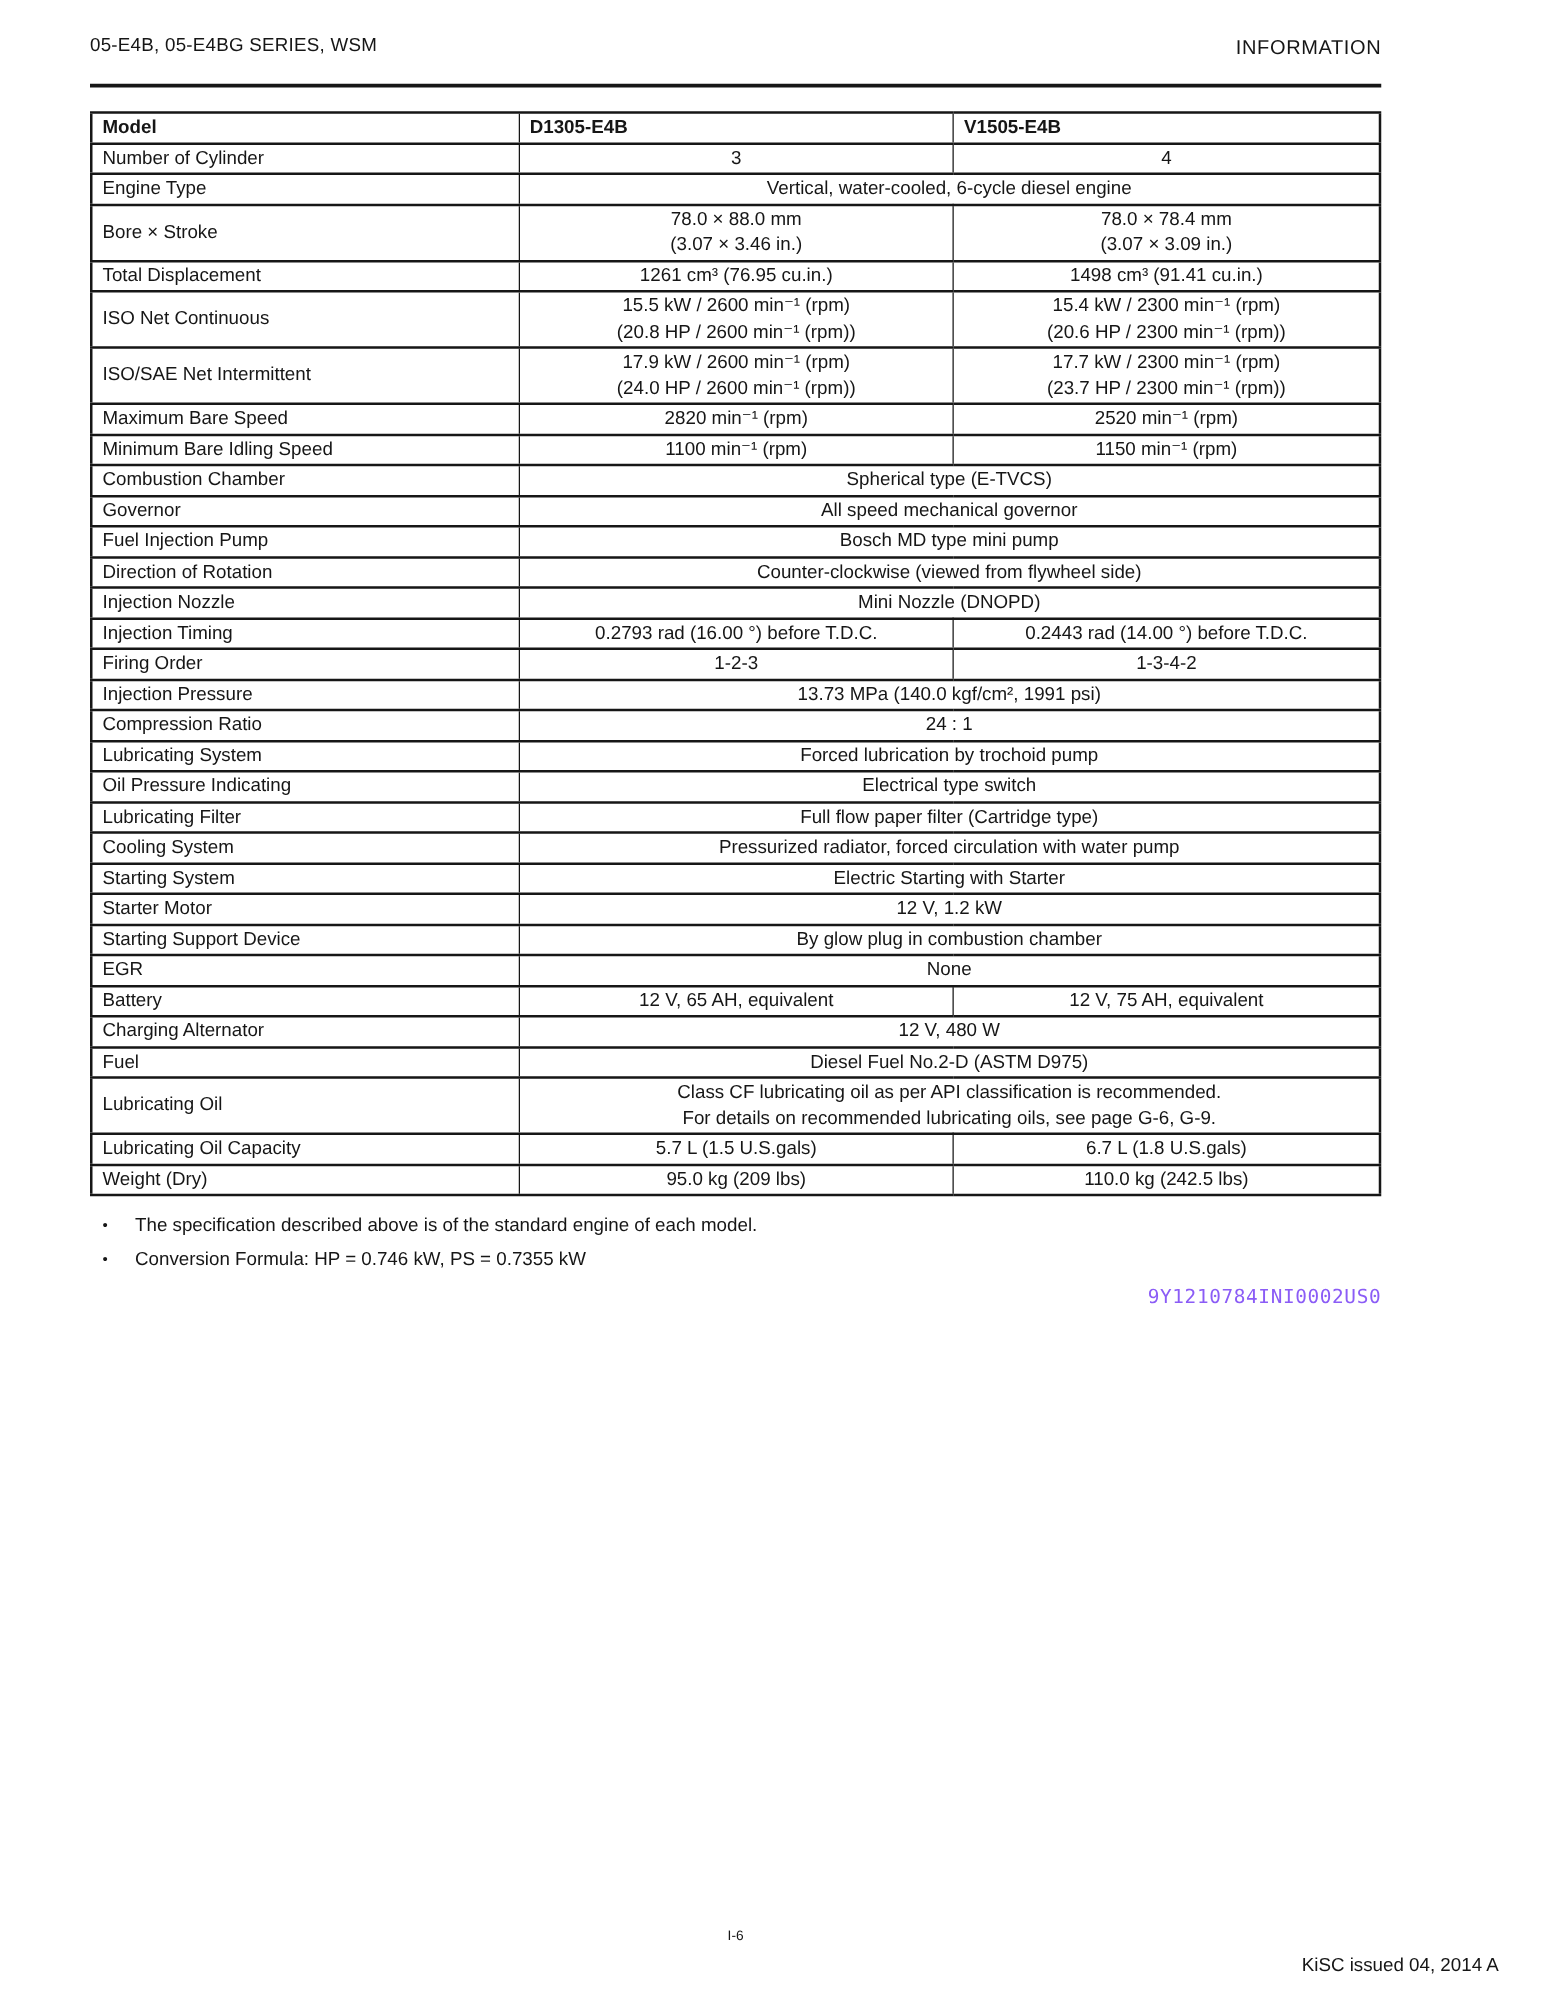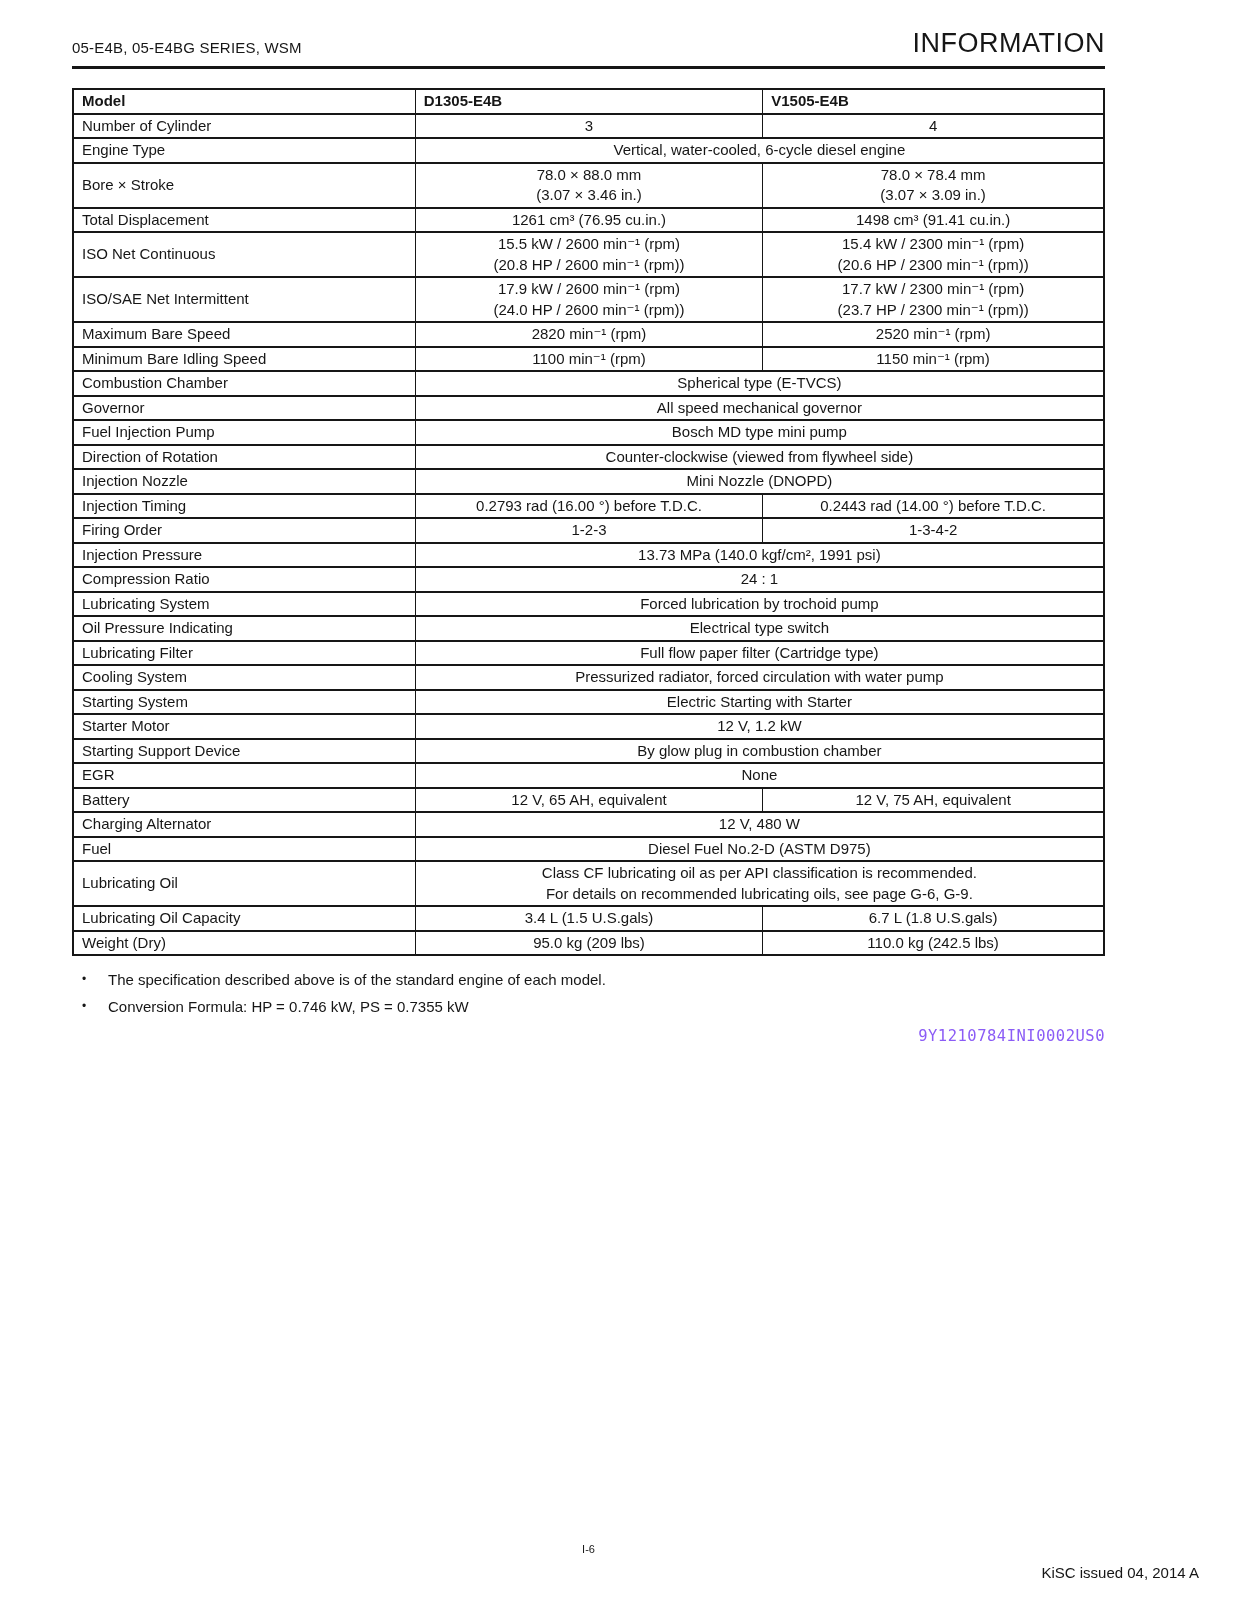--- a/index.html
+++ b/index.html
@@ -9,24 +9,24 @@
     position: relative;
     font-family: "Liberation Sans", "DejaVu Sans", sans-serif;
     color: #161616;
     overflow: hidden;
   }
   .content { position: absolute; left: 72px; top: 28px; width: 1033px; }
 
   .page-header {
     display: flex; justify-content: space-between; align-items: flex-end;
     border-bottom: 3px solid #161616;
-    padding-bottom: 7px;
+    padding-bottom: 19px;
   }
   .page-header .left  { font-size: 15px; letter-spacing: 0.2px; padding-bottom: 3px; }
-  .page-header .right { font-size: 27px; letter-spacing: 0.5px; }
+  .page-header .right { font-size: 16px; letter-spacing: 0.5px; }
 
   table.spec {
     margin-top: 19px;
     width: 1033px;
     border-collapse: collapse;
     table-layout: fixed;
     border: 2px solid #161616;
   }
   table.spec td {
     border: 1px solid #161616;
@@ -214,21 +214,21 @@
           <td class="label">Fuel</td>
           <td class="value" colspan="2">Diesel Fuel No.2-D (ASTM D975)</td>
         </tr>
         <tr>
           <td class="label">Lubricating Oil</td>
           <td class="value" colspan="2">Class CF lubricating oil as per API classification is recommended.
 For details on recommended lubricating oils, see page G-6, G-9.</td>
         </tr>
         <tr>
           <td class="label">Lubricating Oil Capacity</td>
-          <td class="value">3.4 L (1.5 U.S.gals)</td>
+          <td class="value">5.7 L (1.5 U.S.gals)</td>
           <td class="value">6.7 L (1.8 U.S.gals)</td>
         </tr>
         <tr>
           <td class="label">Weight (Dry)</td>
           <td class="value">95.0 kg (209 lbs)</td>
           <td class="value">110.0 kg (242.5 lbs)</td>
         </tr>
       </tbody>
   </table>
 

